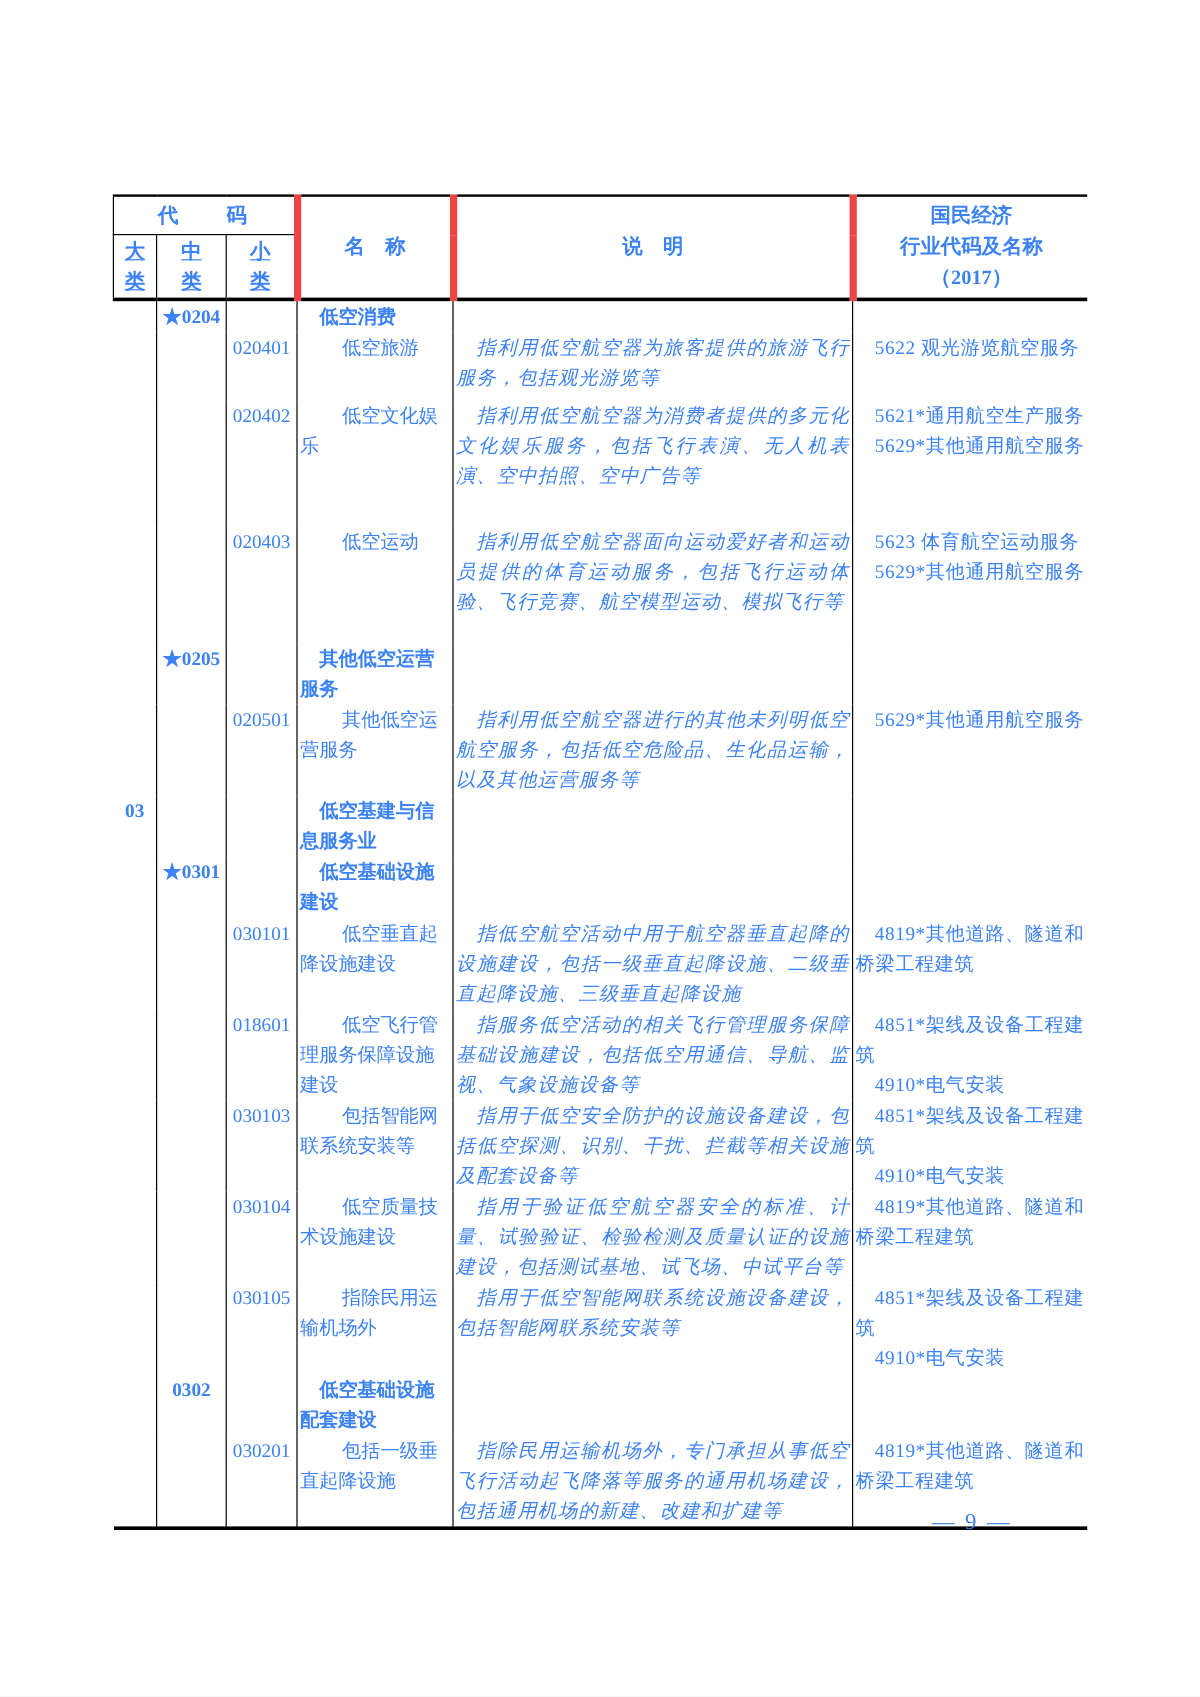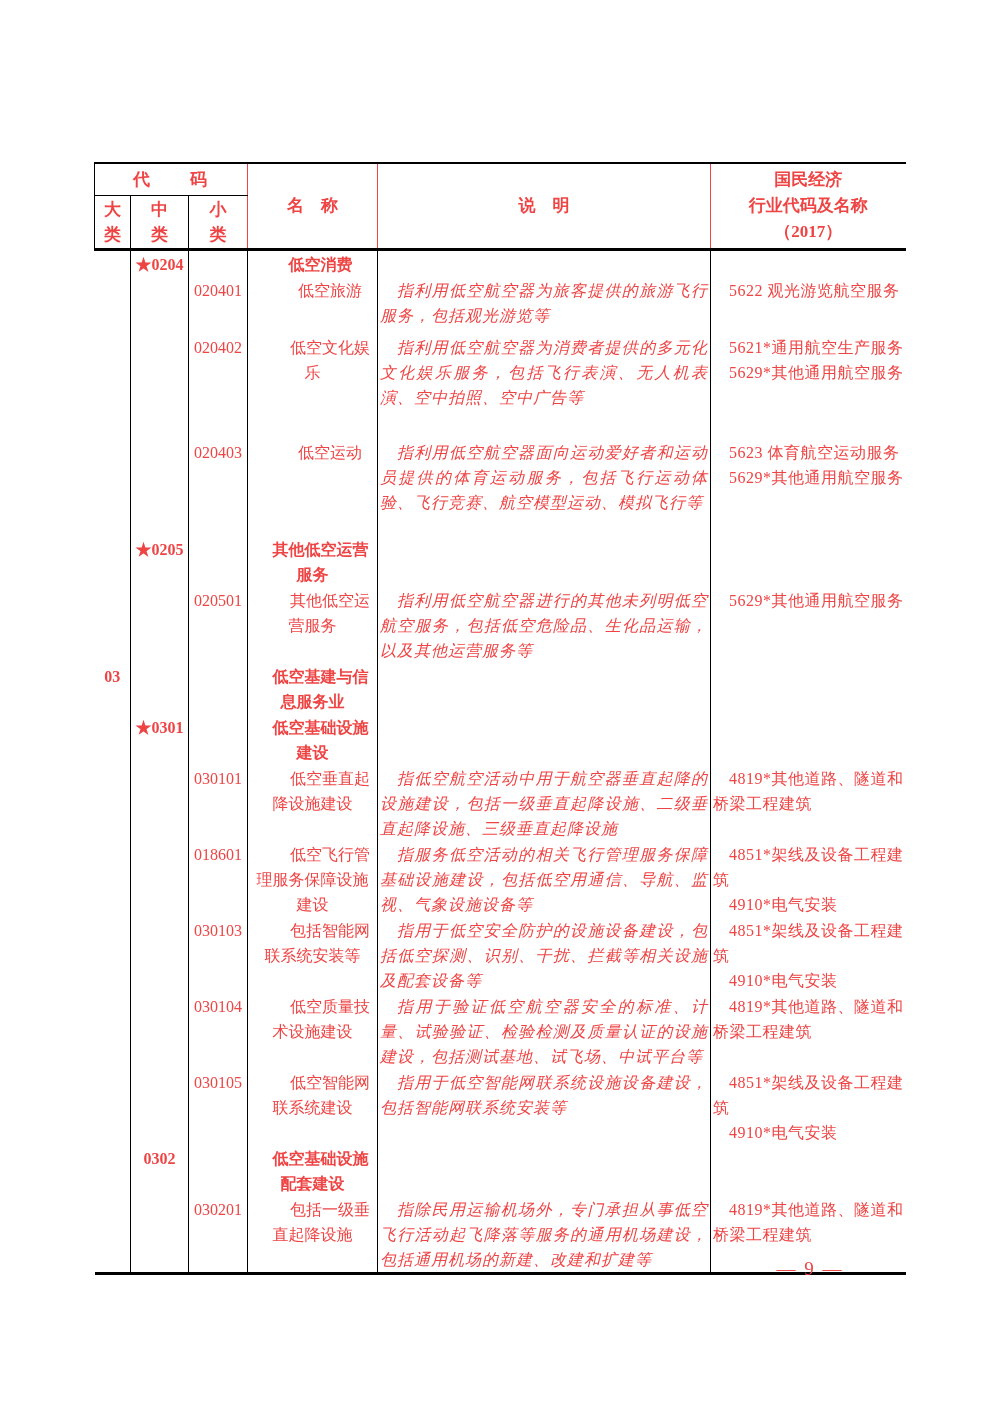--- a/index.html
+++ b/index.html
@@ -2,21 +2,21 @@
 <html lang="zh"><head>
 <meta charset="utf-8">
 <style>
   html,body{margin:0;padding:0;background:#e8e8e8;}
   .page{
     position:relative;
     width:1000px;height:1414px;
     margin:0 auto;
     background:#ffffff;
     font-family:"Liberation Serif","DejaVu Serif",serif;
-    color:#ef4444;
+    color:#3b82f6;
     overflow:hidden;
   }
   table.cls{
     position:absolute;
     left:94px;top:162px;
     width:811px;
     border-collapse:collapse;
     table-layout:fixed;
     border-top:2px solid #000;
     border-bottom:3px solid #000;
@@ -36,45 +36,45 @@
     text-align:center;
     line-height:26px;
   }
   th.h-code{
     border-left:1px solid #000;
     border-bottom:1px solid #000;
     height:31px;
     letter-spacing:2px;
   }
   th.h-name,th.h-desc,th.h-ind{
-    border-left:1px solid #ef4444;
+    border-left:6px solid #ef4444;
     border-bottom:3px solid #000;
   }
   tr.hr2 th{height:52px;border-bottom:3px solid #000;}
   tr.hr2 th.h-sub{border-left:1px solid #000;}
-  .vstack{width:1.15em;margin:0 auto;line-height:25px;text-align:center;}
+  .vstack{width:1.15em;margin:0 auto;line-height:25px;text-align:center;text-decoration:underline;}
   .h-ind div{line-height:26px;}
 
   tbody td{
     border-left:1px solid #000;
     vertical-align:top;
     padding:1px 2px 0 2px;
     font-size:16px;
     line-height:25px;
   }
   tbody td.c-major{border-left:none;}
   td.c-major,td.c-mid,td.c-minor{
     text-align:center;
     white-space:nowrap;
     padding-left:0;padding-right:0;
   }
   tr.cat td.c-major,tr.cat td.c-mid{font-weight:bold;}
   p{margin:0;}
   p:empty{display:none;}
-  .name{letter-spacing:0;text-align:center;}
+  .name{letter-spacing:0;text-align:left;}
   tr.cat .name{font-weight:bold;text-indent:16px;}
   tr.item .name{text-indent:35px;}
   .desc{
     text-indent:17px;
     text-align:justify;
     text-justify:inter-ideograph;
     letter-spacing:1px;
     font-style:italic;
   }
   .ind{
@@ -292,21 +292,21 @@
           </td>
         <td class="c-ind">
           <p class="ind">4819*其他道路、隧道和桥梁工程建筑</p>
         </td>
       </tr>
       <tr class="item rh72">
         <td class="c-major"></td>
         <td class="c-mid"></td>
         <td class="c-minor">030105</td>
         <td class="c-name">
-            <p class="name">低空智能网联系统建设</p>
+            <p class="name">指除民用运输机场外</p>
           </td>
         <td class="c-desc">
             <p class="desc">指用于低空智能网联系统设施设备建设，包括智能网联系统安装等</p>
           </td>
         <td class="c-ind">
           <p class="ind">4851*架线及设备工程建筑</p>
           <p class="ind">4910*电气安装</p>
         </td>
       </tr>
       <tr class="cat rh48">

